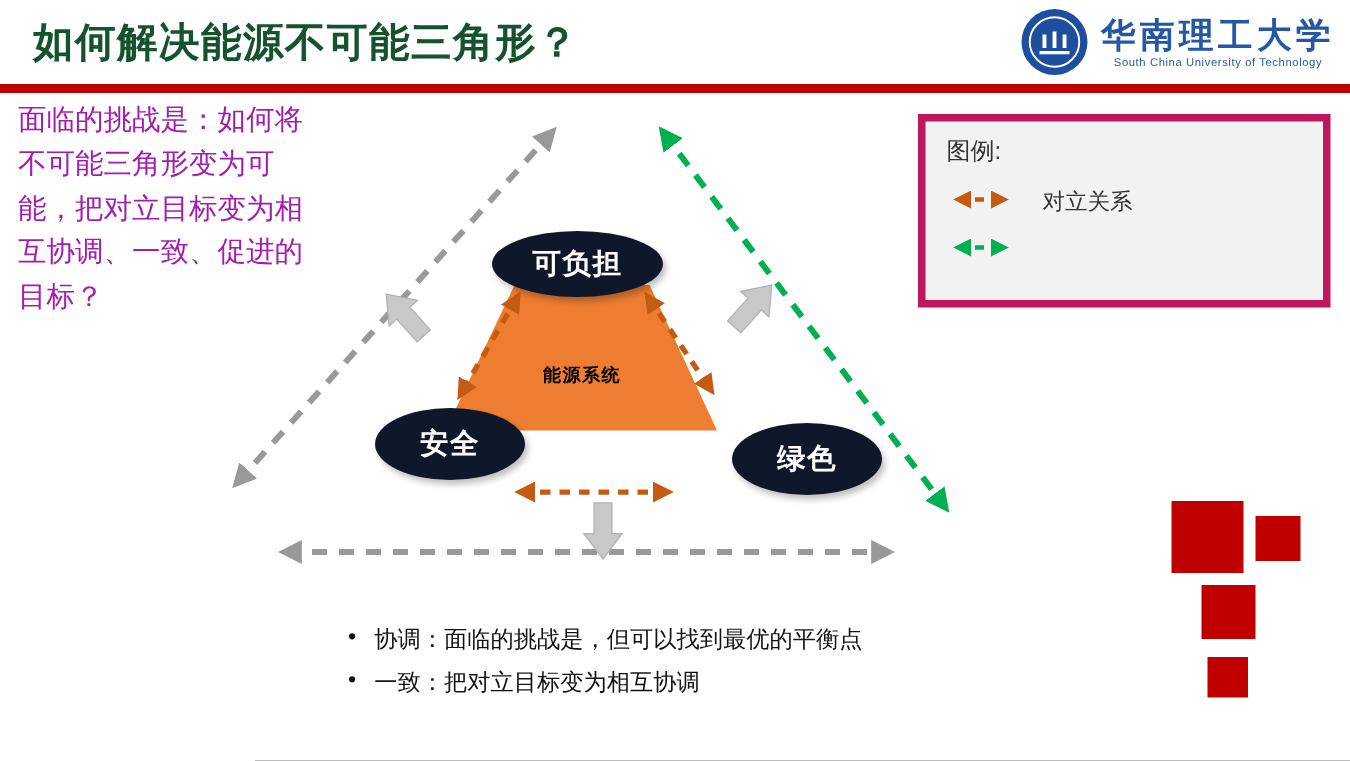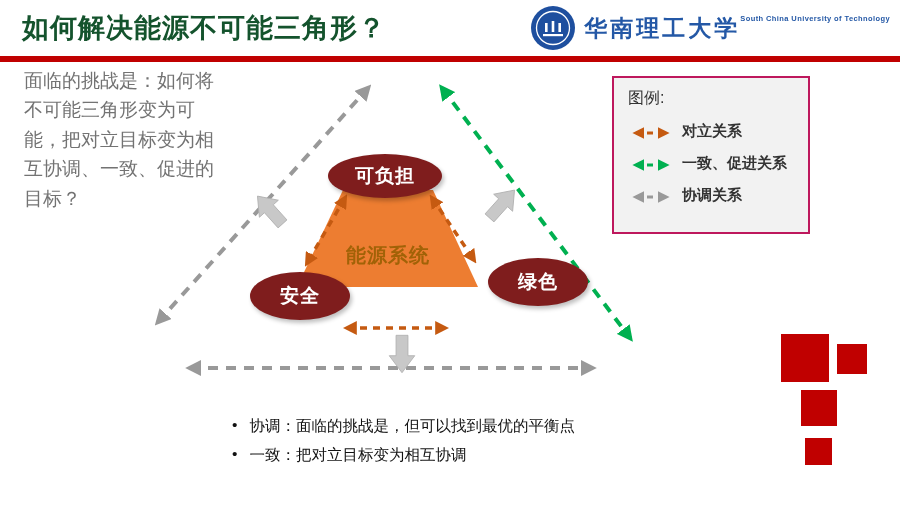--- a/index.html
+++ b/index.html
@@ -7,50 +7,50 @@
     position:relative; width:900px; height:507px; background:#ffffff;
     overflow:hidden; font-family:"Liberation Sans","DejaVu Sans",sans-serif;
   }
   
   .header-title {
     position:absolute; left:22px; top:10px; font-size:27px; font-weight:bold;
     color:#14532d; letter-spacing:1px;
   }
   .red-bar { position:absolute; left:0; top:56px; width:900px; height:6px; background:#C00000; }
   .logo-area { position:absolute; right:10px; top:5px; display:flex; align-items:center; gap:8px; }
-  .logo-text { display:flex; flex-direction:row; color:#2458A6; }
+  .logo-text { display:flex; flex-direction:column; color:#2458A6; }
   .logo-cn { font-family:"DejaVu Serif","Liberation Serif",serif; font-weight:bold; font-size:23px; letter-spacing:3px; line-height:1.2; }
-  .logo-en { font-size:7.5px; font-weight:bold; letter-spacing:0.4px; text-align:center; }
+  .logo-en { font-size:7.5px; font-weight:normal; letter-spacing:0.4px; text-align:center; }
   
   .challenge {
     position:absolute; left:12px; top:66px; width:196px;
-    font-size:19px; line-height:1.55; color:#737373;margin-left:12px;
+    font-size:19px; line-height:1.55; color:#a21caf;
   }
   
   .legend {
-    position:absolute; left:612px; top:76px; width:198px; box-sizing:border-box;
-    background:#F2F2F2; border:2px solid #be185d; padding:10px 14px 14px;
+    position:absolute; left:612px; top:76px; width:275px; box-sizing:border-box;
+    background:#F2F2F2; border:5px solid #be185d; padding:10px 14px 14px;
   }
   .legend-title { font-size:16px; color:#333; margin-bottom:8px; }
-  .legend-row { display:flex; align-items:flex-end; gap:8px; margin:13px 0;font-weight:bold; }
+  .legend-row { display:flex; align-items:flex-start; gap:18px; margin:13px 0; }
   .legend-label { font-size:15px; color:#333; }
   
   .diagram { position:absolute; left:130px; top:62px; width:545px; height:335px; }
   .diagram svg.arrows { position:absolute; left:0; top:0; }
   .node {
-    position:absolute; background:#7f1d1d; color:#fff; font-weight:bold;
+    position:absolute; background:#0f172a; color:#fff; font-weight:bold;
     border-radius:50%; display:flex; align-items:center; justify-content:center;
     font-size:19px; box-shadow:2px 3px 4px rgba(0,0,0,0.25); letter-spacing:1px;
   }
   .node-affordable { left:198px; top:92px; width:114px; height:44px; }
   .node-secure { left:120px; top:210px; width:100px; height:48px; }
-  .node-green { left:358px; top:196px; width:100px; height:48px; }
+  .node-green { left:358px; top:220px; width:100px; height:48px; }
   .center-label {
     position:absolute; left:200px; top:180px; width:116px; text-align:center;
-    font-size:20px; font-weight:bold; color:#a16207; letter-spacing:1px;
+    font-size:12px; font-weight:bold; color:#000000; letter-spacing:1px;
   }
   
   .bullets { position:absolute; left:232px; top:416px; font-size:15.5px; color:#111; }
   .bullet-row { display:flex; gap:12px; margin-bottom:8px; }
   
   .qmark { position:absolute; left:775px; top:328px; }
 </style>
 </head>
 <body>
 
@@ -81,27 +81,20 @@
     <div class="legend-row">
       <svg width="46" height="16">
         <line x1="8" y1="8" x2="38" y2="8" stroke-width="3" stroke-dasharray="6 5" marker-start="url(#arrO)" marker-end="url(#arrO)" stroke="#C55A11"></line>
       </svg>
       <span class="legend-label">对立关系</span>
     </div>
     <div class="legend-row">
       <svg width="46" height="16">
         <line x1="8" y1="8" x2="38" y2="8" stroke-width="3" stroke-dasharray="6 5" marker-start="url(#arrG)" marker-end="url(#arrG)" stroke="#00B050"></line>
       </svg>
-      <span class="legend-label">一致、促进关系</span>
-    </div>
-    <div class="legend-row">
-      <svg width="46" height="16">
-        <line x1="8" y1="8" x2="38" y2="8" stroke-width="3" stroke-dasharray="6 5" marker-start="url(#arrGr)" marker-end="url(#arrGr)" stroke="#999999"></line>
-      </svg>
-      <span class="legend-label">协调关系</span>
     </div>
   </div>
 
   <div class="diagram">
     <svg class="arrows" width="545" height="335">
       <defs>
         <marker id="arrO" viewBox="0 0 10 10" refX="7" refY="5" markerWidth="4" markerHeight="4" orient="auto-start-reverse">
           <path d="M0,0 L10,5 L0,10 z" fill="#C55A11"></path>
         </marker>
         <marker id="arrG" viewBox="0 0 10 10" refX="7" refY="5" markerWidth="4" markerHeight="4" orient="auto-start-reverse">

